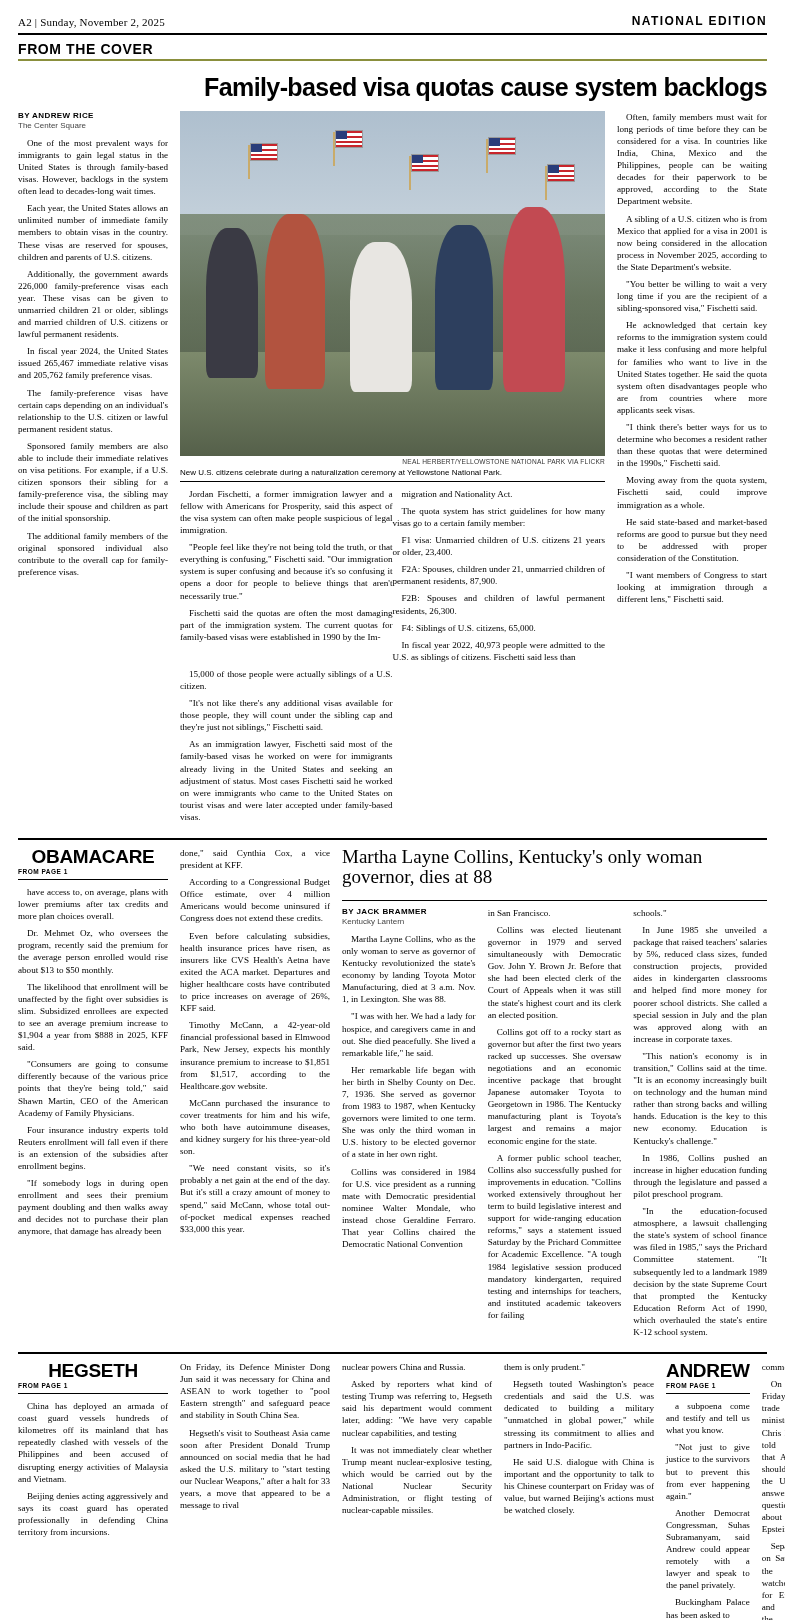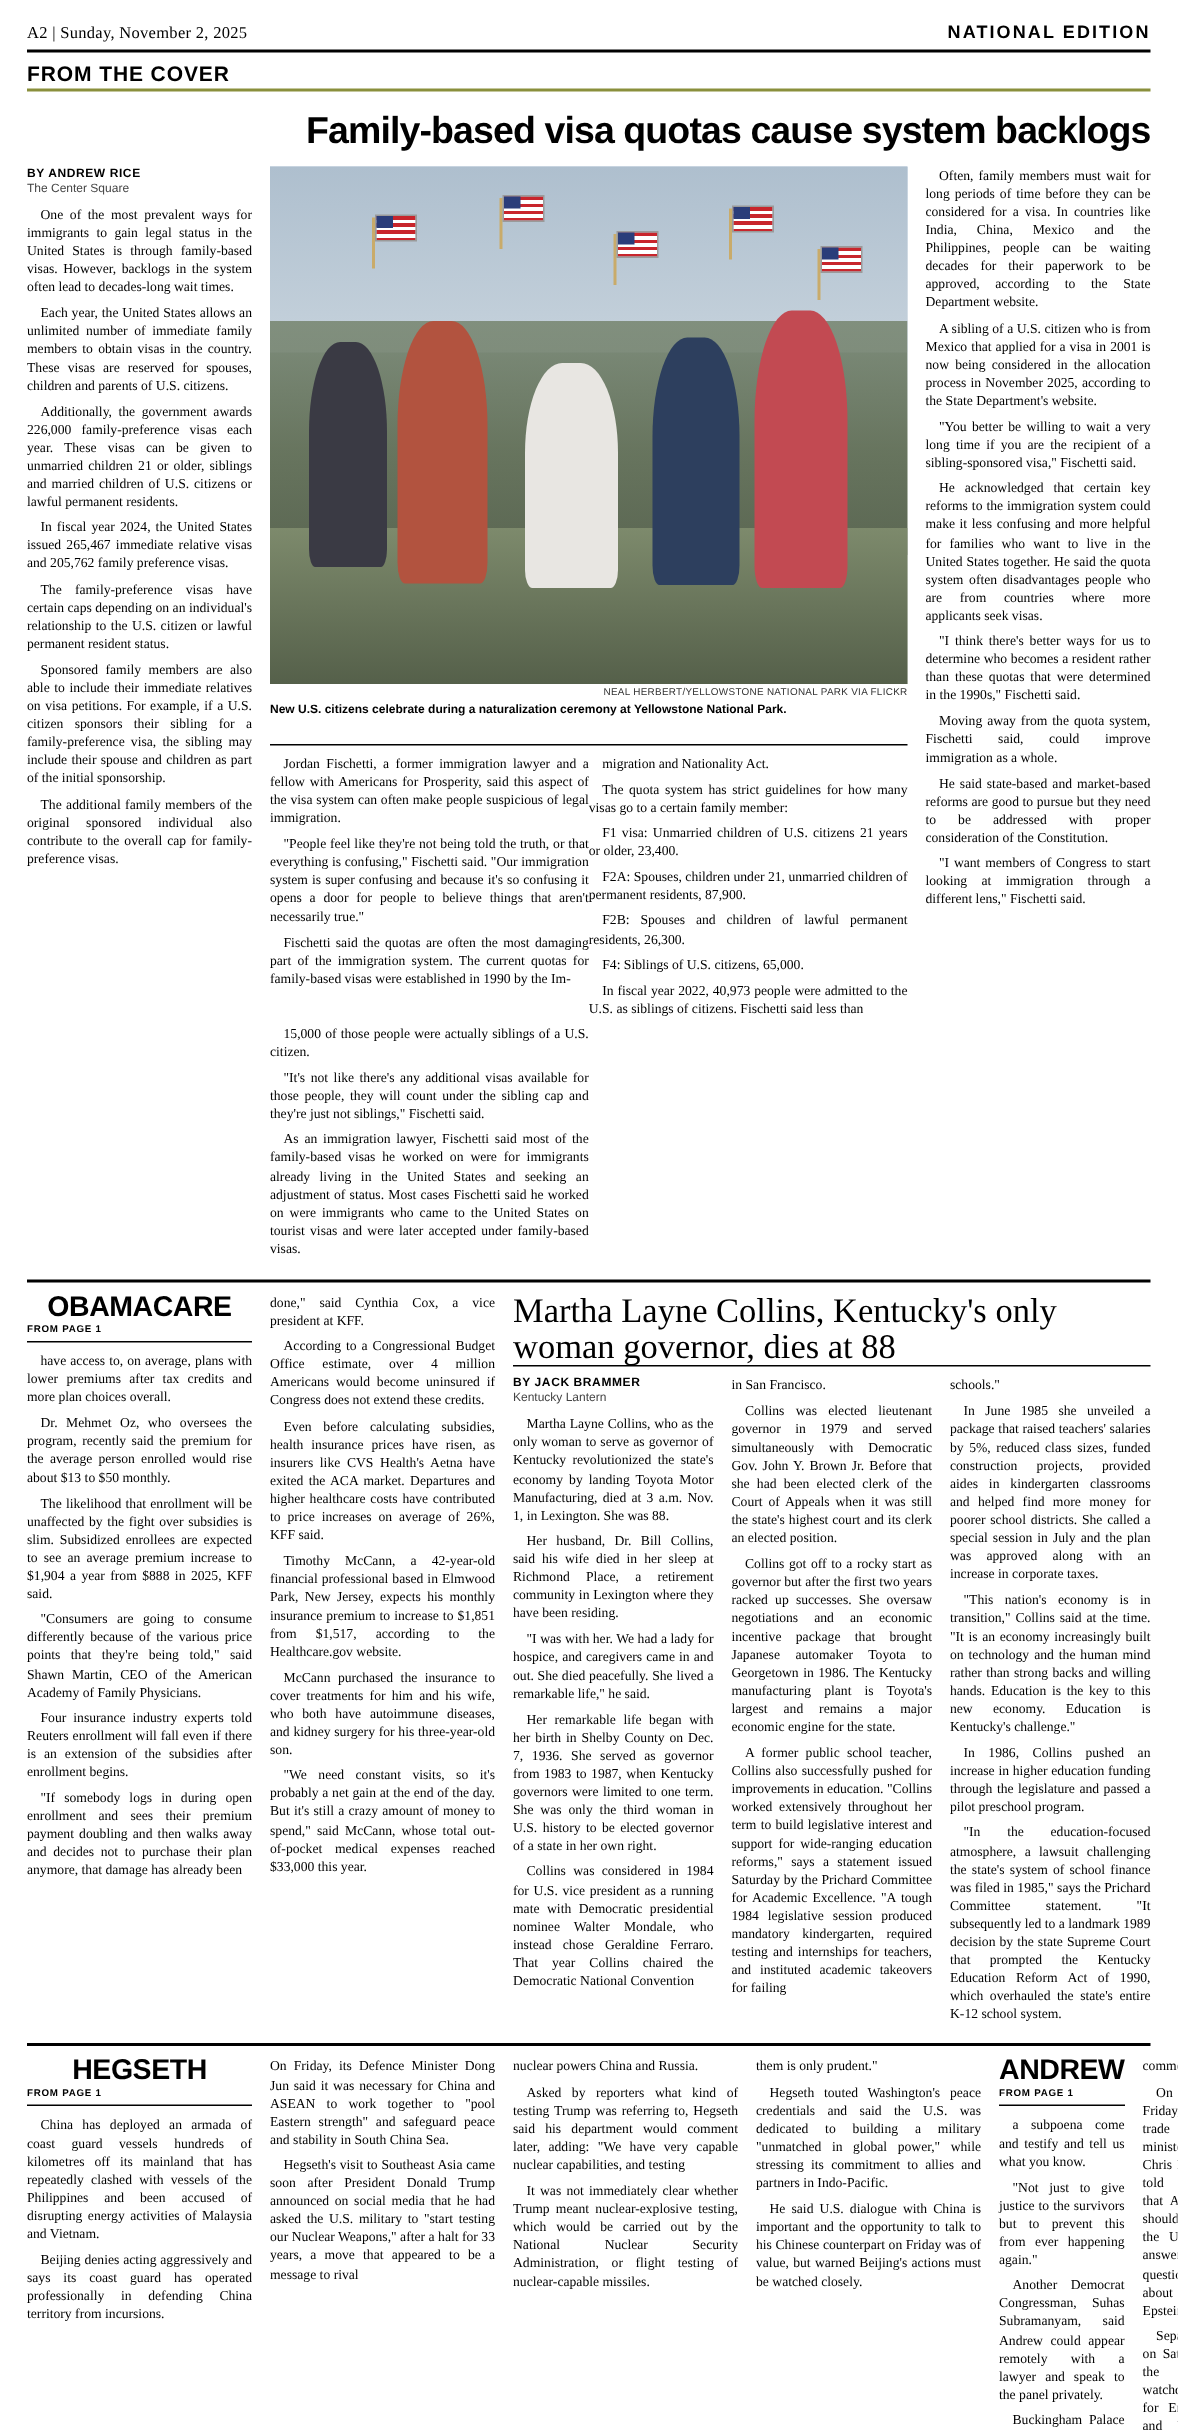--- a/index.html
+++ b/index.html
@@ -103,24 +103,24 @@
     font-family:"Liberation Sans", sans-serif;
     font-size:6.6px;
     text-align:right;
     color:#333;
     margin-top:2px;
     letter-spacing:.2px;
   }
   .cap-text{
     font-family:"Liberation Sans", sans-serif;
     font-size:8px;
-    font-weight:bold;
+    font-weight:normal;
     line-height:1.25;
     margin-top:3px;
-    padding-bottom:18px;
+    padding-bottom:3px;
     border-bottom:1px solid #000;
   }
   .sub-three{
     display:grid;
     grid-template-columns:1fr 1fr;
     margin-top:6px;
   }
   
   .rule-thick{border-top:2px solid #000;margin-top:10px;}
   .flaghead{
@@ -141,24 +141,24 @@
     border-bottom:1px solid #000;
     margin-bottom:6px;
   }
   .mid-section{
     display:grid;
     grid-template-columns:150px 150px 1fr;
     column-gap:12px;
   }
   .collins-head{
     font-family:"Liberation Serif", serif;
-    font-size:23px;
+    font-size:19px;
     line-height:1.05;
     margin:0 0 6px 0;
-    padding-bottom:0;
+    padding-bottom:13px;
     border-bottom:1px solid #000;
   }
   .collins-cols{
     display:grid;
     grid-template-columns:1fr 1fr 1fr;
     column-gap:12px;
   }
   .bottom-section{
     display:grid;
     grid-template-columns:150px 150px 150px 150px 1fr;
@@ -291,21 +291,20 @@
       <p class="body">"We need constant visits, so it's probably a net gain at the end of the day. But it's still a crazy amount of money to spend," said McCann, whose total out-of-pocket medical expenses reached $33,000 this year.</p>
     </div>
 
     <div>
       <div class="collins-head">Martha Layne Collins, Kentucky's only woman governor, dies at 88</div>
       <div class="collins-cols">
         <div>
           <div class="byline">BY JACK BRAMMER</div>
           <div class="byline-sub">Kentucky Lantern</div>
           <p class="body">Martha Layne Collins, who as the only woman to serve as governor of Kentucky revolutionized the state's economy by landing Toyota Motor Manufacturing, died at 3 a.m. Nov. 1, in Lexington. She was 88.</p>
-          <p class="body">Her husband, Dr. Bill Collins, said his wife died in her sleep at Richmond Place, a retirement community in Lexington where they have been residing.</p>
           <p class="body">"I was with her. We had a lady for hospice, and caregivers came in and out. She died peacefully. She lived a remarkable life," he said.</p>
           <p class="body">Her remarkable life began with her birth in Shelby County on Dec. 7, 1936. She served as governor from 1983 to 1987, when Kentucky governors were limited to one term. She was only the third woman in U.S. history to be elected governor of a state in her own right.</p>
           <p class="body">Collins was considered in 1984 for U.S. vice president as a running mate with Democratic presidential nominee Walter Mondale, who instead chose Geraldine Ferraro. That year Collins chaired the Democratic National Convention</p>
         </div>
         <div>
           <p class="body noindent">in San Francisco.</p>
           <p class="body">Collins was elected lieutenant governor in 1979 and served simultaneously with Democratic Gov. John Y. Brown Jr. Before that she had been elected clerk of the Court of Appeals when it was still the state's highest court and its clerk an elected position.</p>
           <p class="body">Collins got off to a rocky start as governor but after the first two years racked up successes. She oversaw negotiations and an economic incentive package that brought Japanese automaker Toyota to Georgetown in 1986. The Kentucky manufacturing plant is Toyota's largest and remains a major economic engine for the state.</p>
           <p class="body">A former public school teacher, Collins also successfully pushed for improvements in education. "Collins worked extensively throughout her term to build legislative interest and support for wide-ranging education reforms," says a statement issued Saturday by the Prichard Committee for Academic Excellence. "A tough 1984 legislative session produced mandatory kindergarten, required testing and internships for teachers, and instituted academic takeovers for failing</p>
         </div>

